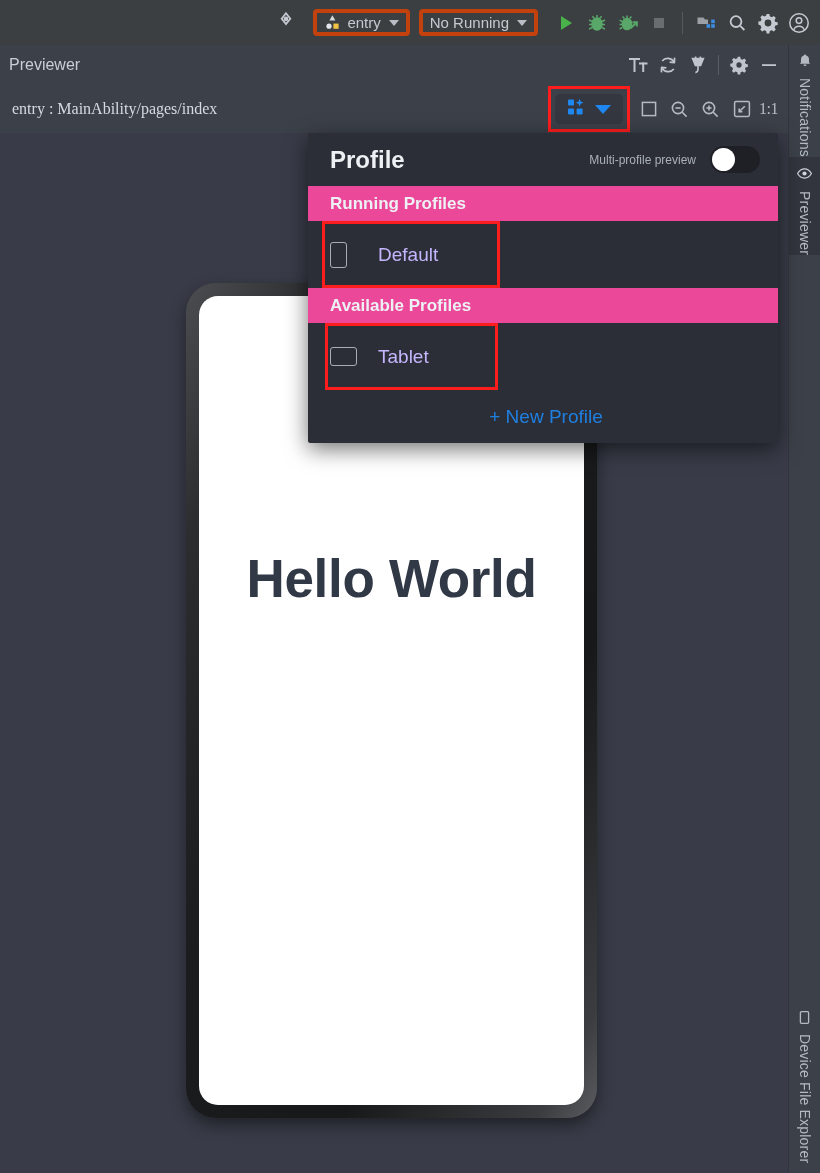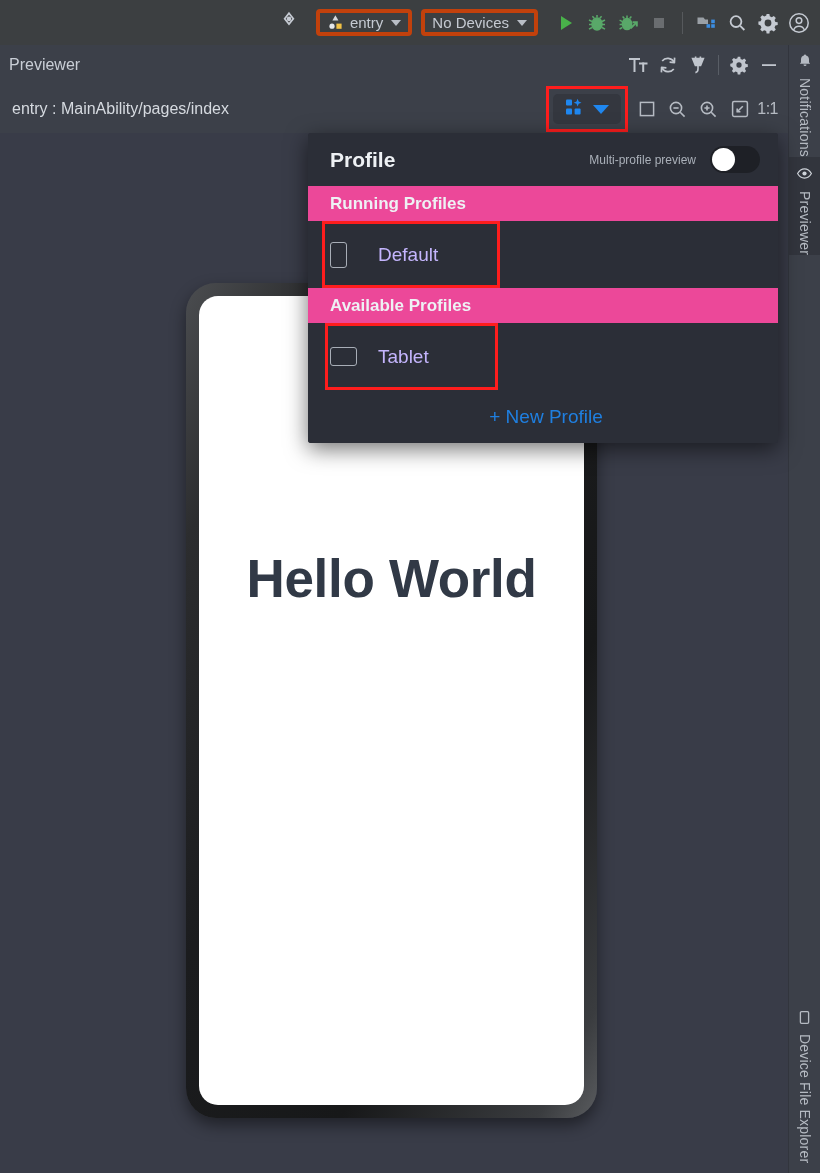--- a/index.html
+++ b/index.html
@@ -45,21 +45,21 @@
     box-sizing:border-box;padding:0 4px 0 9px;
   }
   .prev-title{color:#c9ced6;font-size:16px;flex:1;}
   .ph-btn{width:30px;height:30px;display:flex;align-items:center;justify-content:center;cursor:pointer;}
   .ph-sep{width:1px;height:20px;background:#595e66;margin:0 5px;}
 
   
   .file-bar{
     position:absolute;left:0;top:85px;width:788px;height:48px;
     background:#3c4049;display:flex;align-items:center;
-    box-sizing:border-box;padding:0 6px 0 12px;
+    box-sizing:border-box;padding:0 6px 0 12px;font-family:Liberation Serif, serif;
   }
   .file-path{color:#d6dae0;font-size:16px;flex:1;}
   .zoom-btn{width:31px;height:31px;display:flex;align-items:center;justify-content:center;cursor:pointer;}
   .ratio{color:#b6bbc3;font-size:16px;padding:0 4px 0 2px;letter-spacing:-.5px;cursor:pointer;}
 
   
   .profile-pick-wrap{
     position:relative;width:82px;height:46px;
     display:flex;align-items:center;justify-content:center;
     box-sizing:border-box;margin-right:3px;
@@ -96,21 +96,21 @@
   .profile-panel{
     position:absolute;left:308px;top:133px;width:470px;height:310px;
     background:#2b2e37;border-radius:3px;
     box-shadow:0 6px 22px rgba(0,0,0,.55);
     overflow:hidden;z-index:40;
   }
   .pp-head{
     height:53px;display:flex;align-items:center;
     box-sizing:border-box;padding:0 18px 0 22px;background:#2b2e37;
   }
-  .pp-head-title{color:#eef1f4;font-size:21px;font-weight:bold;flex:1;}
+  .pp-head-title{color:#eef1f4;font-size:24px;font-weight:bold;flex:1;}
   .pp-head-label{color:#aab0b9;font-size:12px;margin-right:14px;}
   .toggle{
     width:50px;height:27px;border-radius:14px;background:#1e2026;
     display:flex;align-items:center;padding:2px;box-sizing:border-box;cursor:pointer;
   }
   .toggle .knob{width:23px;height:23px;border-radius:50%;background:#fff;}
   .pp-section{
     height:35px;background:#ec4899;display:flex;align-items:center;
     box-sizing:border-box;padding-left:22px;
     color:#eef1f4;font-size:17px;font-weight:bold;
@@ -170,21 +170,21 @@
           <path d="M8.4 1.2 L11.4 6.6 L5.4 6.6 Z" fill="#d6d9dd"></path>
           <circle cx="5.0" cy="12.2" r="2.6" fill="#e3e6ea"></circle>
           <rect x="9.4" y="9.6" width="5.2" height="5.2" fill="#f2c245"></rect>
         </svg>
       </span>
       <span>entry</span>
       <span class="caret"></span>
     </div>
 
     <div class="combo">
-      <span>No Devices</span>
+      <span>No Running</span>
       <span class="caret"></span>
     </div>
 
     <div class="run-icons">
       <div class="tb-btn">
         <svg width="22" height="22" viewBox="0 0 22 22">
             <path d="M6 4 L17 11 L6 18 Z" fill="#49b24a"></path>
           </svg>
       </div>
       <div class="tb-btn">

